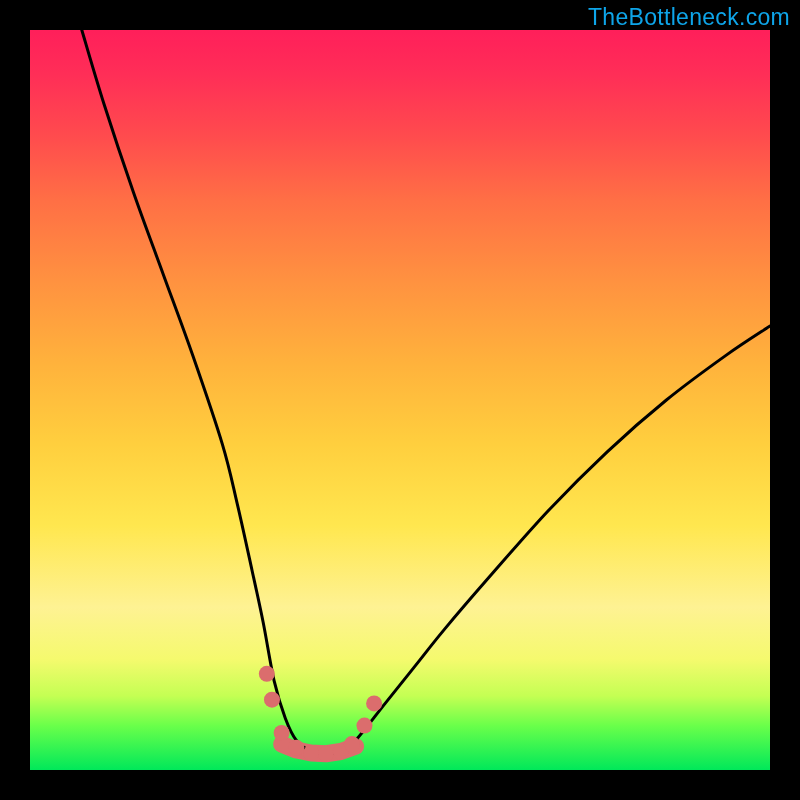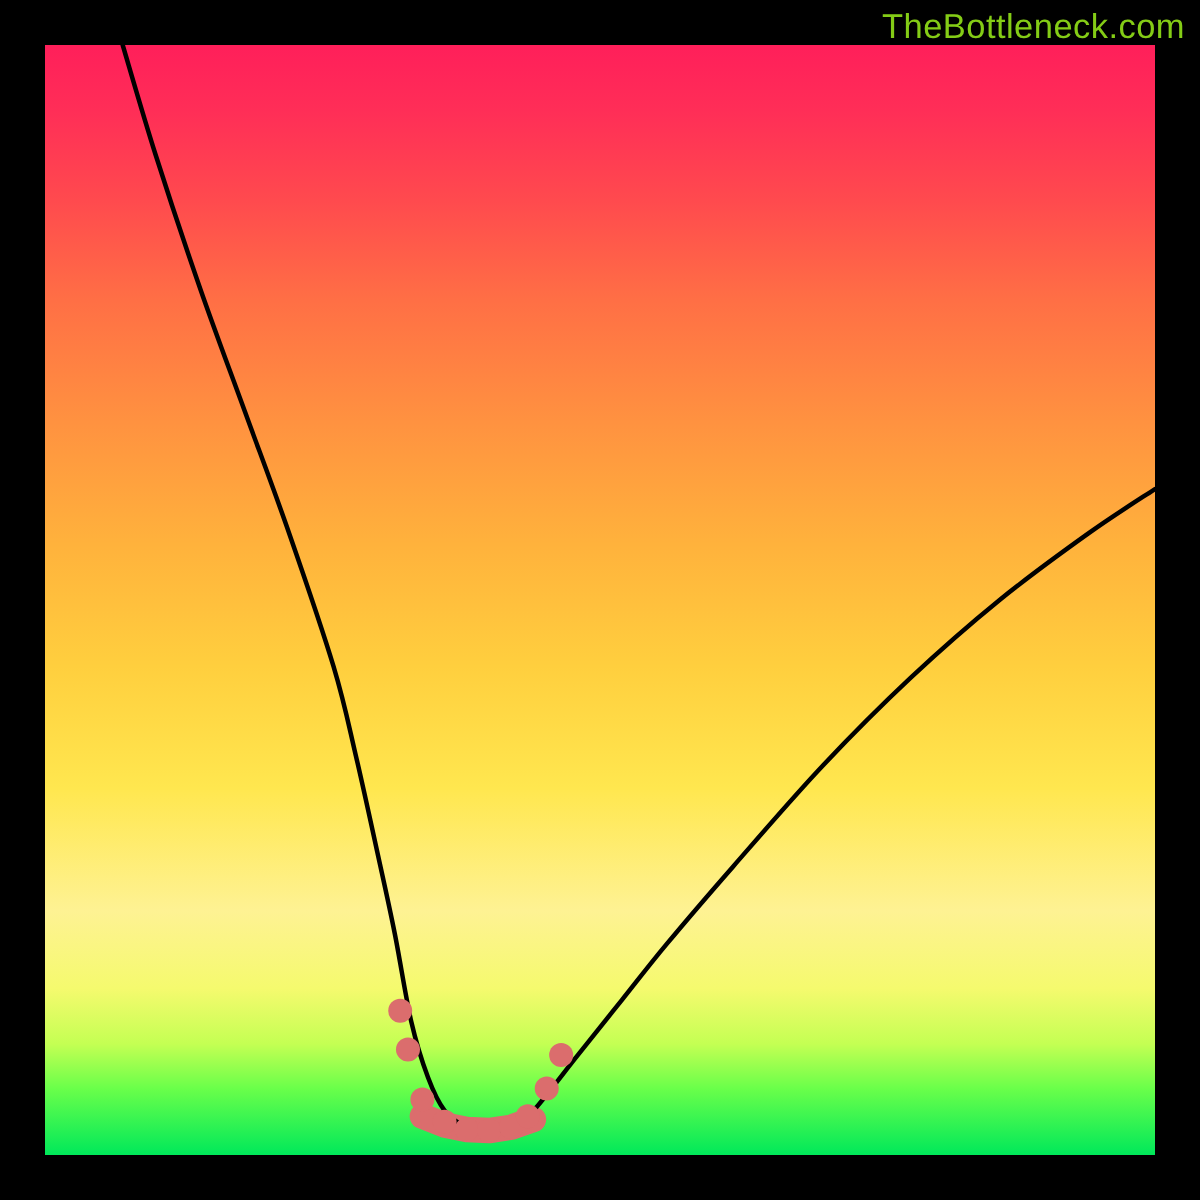--- a/index.html
+++ b/index.html
@@ -38,21 +38,21 @@
       #ff9240 66%,
       #ff6f45 77%,
       #ff4a4e 86%,
       #ff2e57 94%,
       #ff1f5a 100%);
   }
   .watermark {
     position: absolute;
     top: 4px;
     right: 10px;
-    color: #84cc16;
+    color: #0ea5e9;
     font-size: 23px;
     letter-spacing: 0.3px;
     font-weight: 500;
     user-select: none;
   }
   svg.curve {
     position: absolute;
     left: 0;
     top: 0;
     width: 740px;

